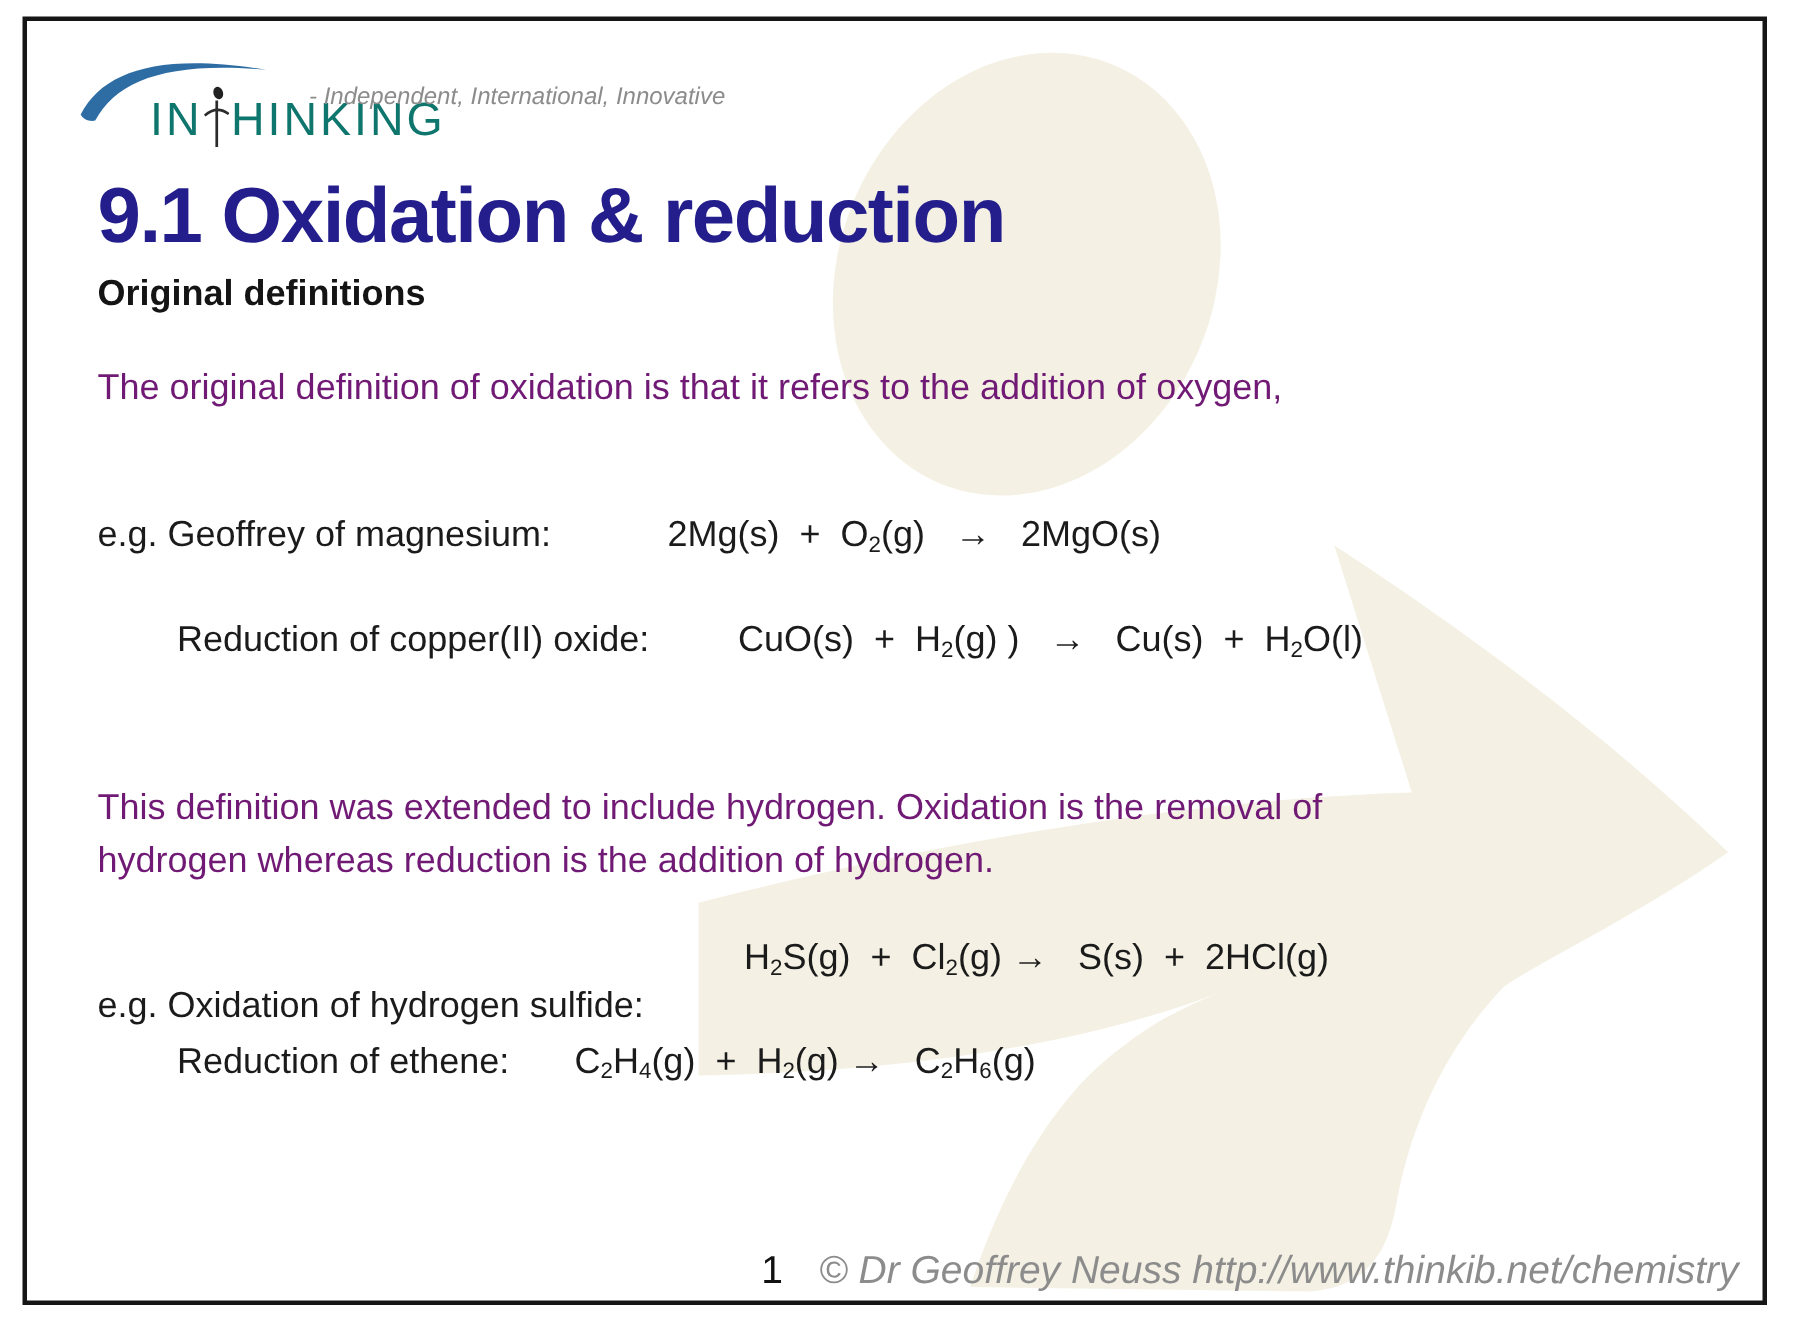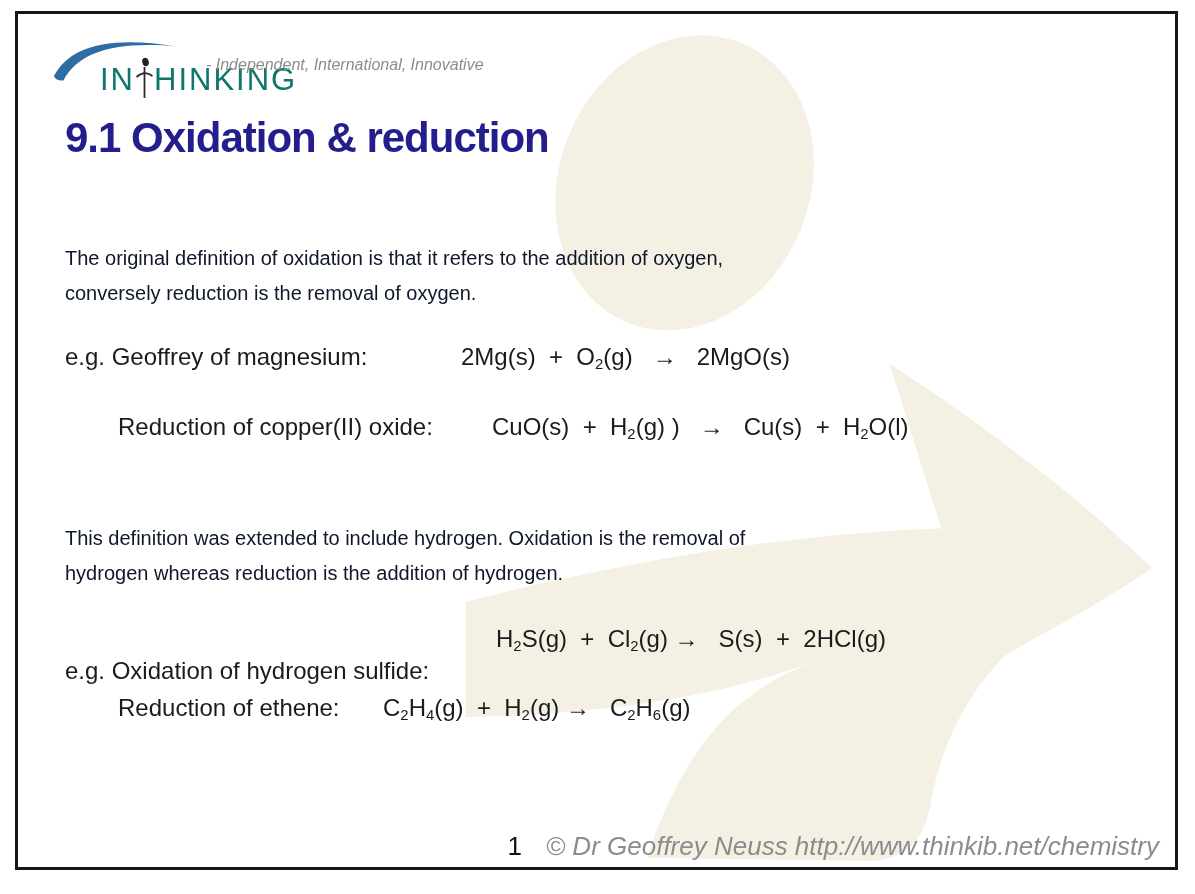--- a/index.html
+++ b/index.html
@@ -17,33 +17,33 @@
   
   .logo{position:absolute;left:20px;top:12px;height:74px;width:620px;}
   .swoosh{position:absolute;left:2px;top:14px;width:152px;height:42px;}
   .brand{position:absolute;left:36px;top:30px;display:flex;align-items:flex-end;
          font-size:31px;letter-spacing:2px;color:#0f766e;font-weight:400;margin-left:26px;}
   .brand .person{width:17px;height:44px;margin:0 1px -2px 1px;}
   .tagline{position:absolute;left:168px;top:30px;font-style:italic;
            font-size:16px;color:#8c8c8c;white-space:nowrap;}
 
   
-  .title{position:absolute;left:47px;top:100px;font-size:42px;font-weight:bold;
+  .title{position:absolute;left:47px;top:100px;font-size:52px;font-weight:bold;
          letter-spacing:-1px;color:#231e8b;white-space:nowrap;}
   .subtitle{position:absolute;left:47px;top:168px;font-size:24px;font-weight:bold;
             color:#141414;white-space:nowrap;}
 
   
-  .bodyline{font-size:20px;line-height:35px;white-space:pre;color:#0f172a;}
+  .bodyline{font-size:24px;line-height:35px;white-space:pre;color:#701a75;}
   .para1{position:absolute;left:47px;top:227px;}
   .para2{position:absolute;left:47px;top:507px;}
 
   .eq-label,.eq-formula{position:absolute;font-size:24px;white-space:pre;color:#1b1b1b;}
   .eq-formula sub{font-size:0.62em;vertical-align:-0.25em;line-height:0;}
-  .eq1-label{left:47px;top:329px;}   .eq1-formula{left:443px;top:329px;}
+  .eq1-label{left:47px;top:329px;}   .eq1-formula{left:427px;top:329px;}
   .eq2-label{left:100px;top:399px;}  .eq2-formula{left:474px;top:399px;}
   .eq3-label{left:47px;top:620px;margin-top:23px;}   .eq3-formula{left:478px;top:611px;}
   .eq4-label{left:100px;top:680px;}  .eq4-formula{left:365px;top:680px;}
 
   
   .footer{position:absolute;right:16px;bottom:5px;display:flex;align-items:baseline;gap:24px;}
   .page-number{font-size:26px;color:#111111;}
   .copyright{font-size:26px;font-style:italic;color:#8c8c8c;white-space:nowrap;}
 </style>
 </head>
@@ -82,24 +82,24 @@
           <ellipse cx="9.5" cy="6" rx="3.2" ry="4.2" transform="rotate(-18 9.5 6)" fill="#222"></ellipse>
           <path d="M8.5 11 L8.5 42" stroke="#2b2b2b" stroke-width="1.8" fill="none"></path>
           <path d="M0.5 21 Q 8.5 14, 16.5 20" stroke="#2b2b2b" stroke-width="1.7" fill="none"></path>
         </svg>
         <span>HINKING</span>
       </div>
       <div class="tagline">- Independent, International, Innovative</div>
     </div>
 
     <div class="title">9.1 Oxidation &amp; reduction</div>
+    <div class="subtitle">Original definitions</div>
 
     <div class="para1">
       <div class="bodyline">The original definition of oxidation is that it refers to the addition of oxygen,</div>
-      <div class="bodyline">conversely reduction is the removal of oxygen.</div>
     </div>
 
     <div class="eq-label eq1-label">e.g. Geoffrey of magnesium:</div>
     <div class="eq-formula eq1-formula"><span>2Mg(s)  +  O</span><sub>2</sub><span>(g)   →   2MgO(s)</span></div>
 
     <div class="eq-label eq2-label">Reduction of copper(II) oxide:</div>
     <div class="eq-formula eq2-formula"><span>CuO(s)  +  H</span><sub>2</sub><span>(g) )   →   Cu(s)  +  H</span><sub>2</sub><span>O(l)</span></div>
 
     <div class="para2">
       <div class="bodyline">This definition was extended to include hydrogen. Oxidation is the removal of</div>

